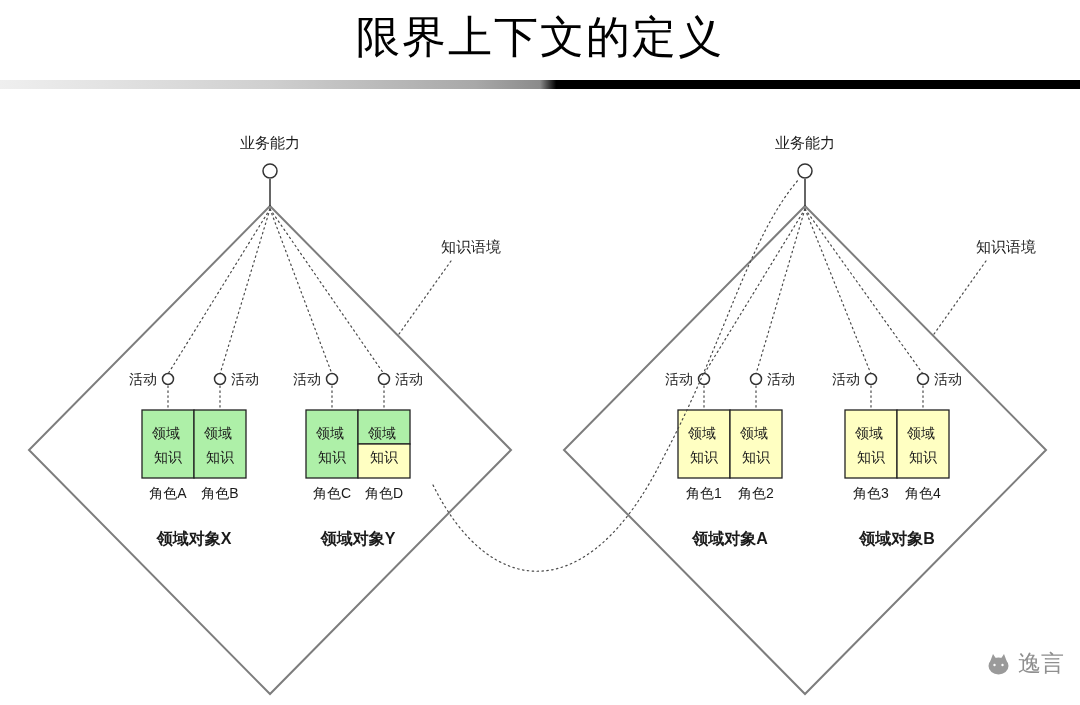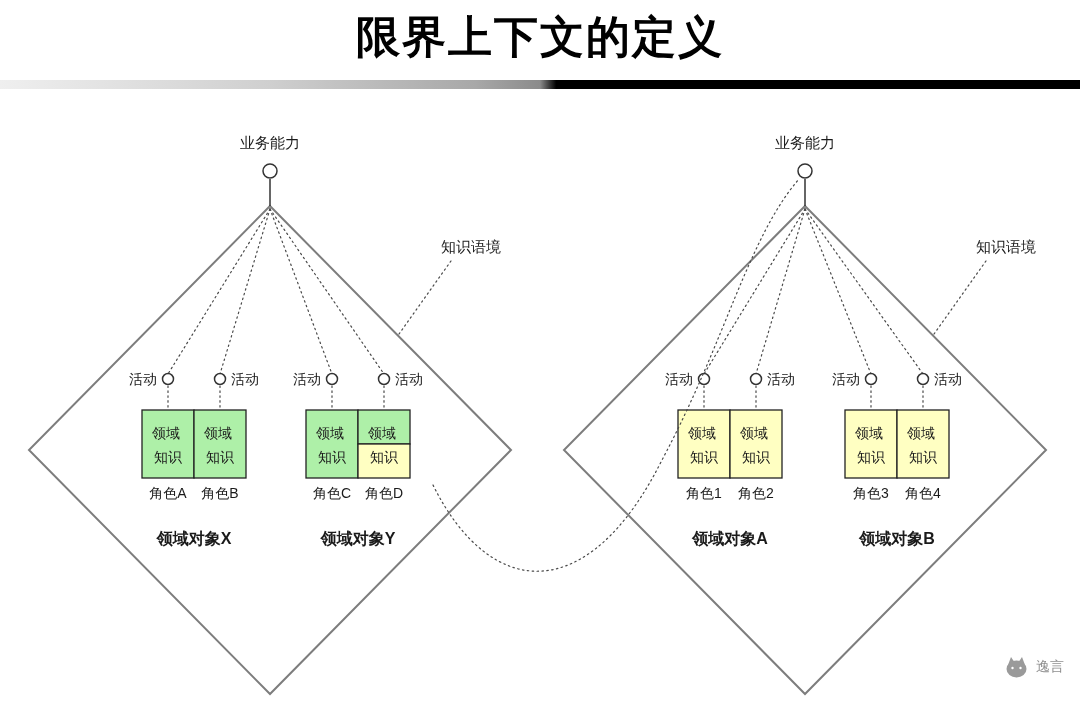--- a/index.html
+++ b/index.html
@@ -1,21 +1,21 @@
 <!DOCTYPE html>
 <html><head>
 <meta charset="utf-8">
 <style>
   * { margin:0; padding:0; box-sizing:border-box; }
   html,body { width:1080px; height:705px; background:#ffffff; overflow:hidden; }
   body { font-family:"Liberation Sans","DejaVu Sans",sans-serif; position:relative; }
 
   .title {
     position:absolute; top:8px; left:0; width:1080px;
-    text-align:center; font-size:44px; font-weight:bold; color:#000;
+    text-align:center; font-size:44px; font-weight:normal; color:#000;
     letter-spacing:2px;
   }
 
   .deco-bar {
     position:absolute; top:80px; left:0; width:1080px; height:9px;
     background:linear-gradient(to right,
       #efefef 0%, #cfcfcf 25%, #a8a8a8 44%, #8b8b8b 50%,
       #000 51.5%, #000 100%);
   }
 
@@ -32,21 +32,21 @@
   .diamond { fill:none; stroke:#7d7d7d; stroke-width:2; }
   .dotted  { fill:none; stroke:#4a4a4a; stroke-width:1.2;
              stroke-dasharray:1.5 3.4; stroke-linecap:round; }
   .node    { fill:#ffffff; stroke:#333; stroke-width:1.5; }
   .box     { stroke:#222; stroke-width:1.3; }
   .solidln { stroke:#333; stroke-width:1.5; }
 
   .watermark {
     position:absolute; right:16px; bottom:26px;
     display:flex; align-items:center; gap:6px;
-    color:#8f8f8f; font-size:14px;
+    color:#8f8f8f; font-size:23px;
   }
 </style>
 </head>
 <body>
 
 <div class="title">限界上下文的定义</div>
 <div class="deco-bar"></div>
 
 <svg class="diagram" width="1080" height="705" viewBox="0 0 1080 705">
 

